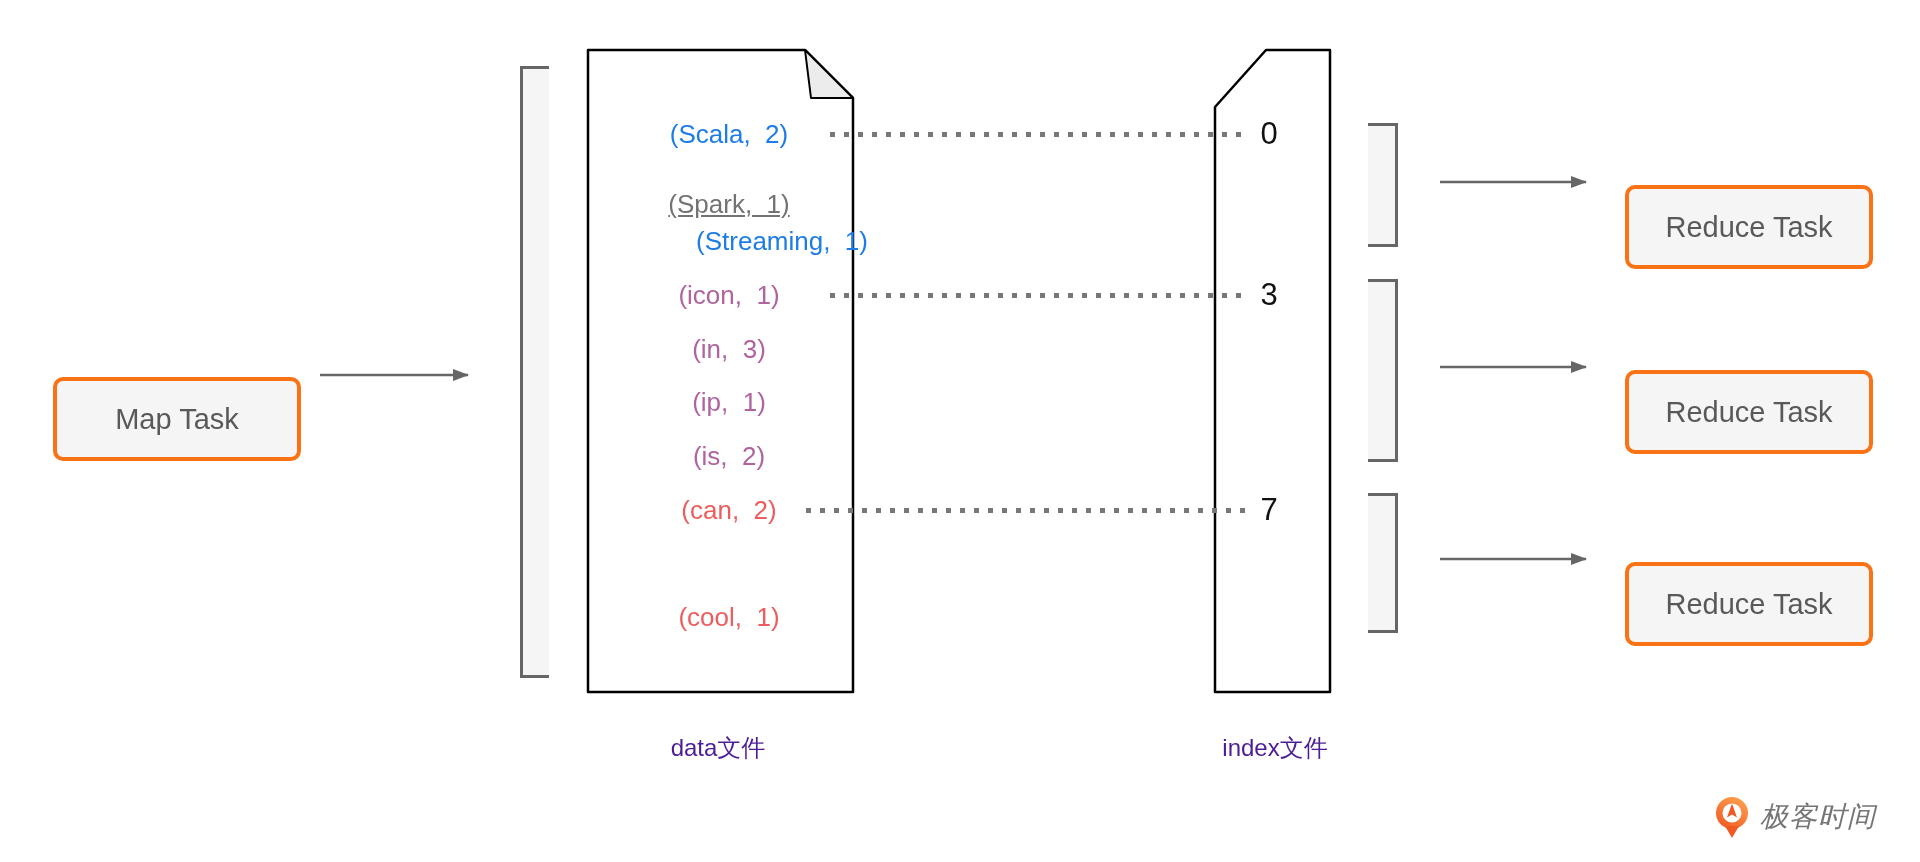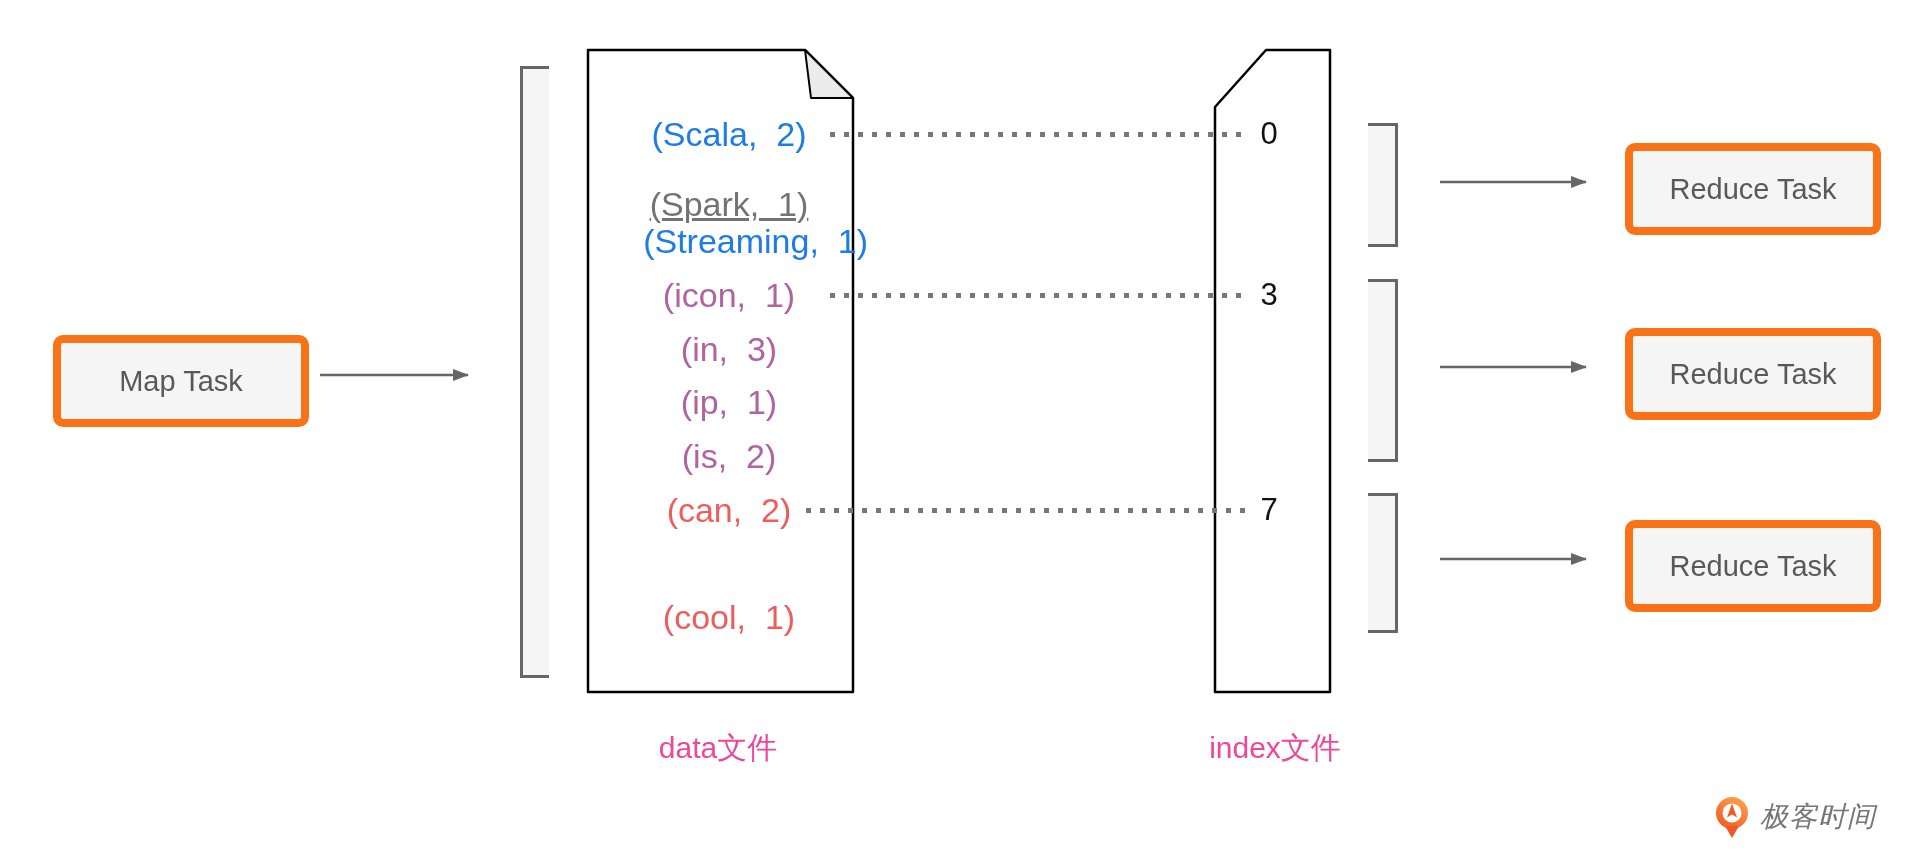--- a/index.html
+++ b/index.html
@@ -3,47 +3,47 @@
 <meta charset="utf-8">
 <style>
   html,body{margin:0;padding:0;background:#ffffff;}
   #stage{
     position:relative;width:1920px;height:862px;background:#ffffff;overflow:hidden;
     font-family:"Liberation Sans", sans-serif;
   }
   .abs{position:absolute;}
   .task-box{
     position:absolute;width:240px;height:76px;
-    background:#f5f5f5;border:8px solid #f97316;border-radius:10px;
+    background:#f5f5f5;border:4px solid #f97316;border-radius:10px;
     display:flex;align-items:center;justify-content:center;
-    font-size:29px;color:#595959;
+    font-size:29px;color:#595959;margin-top:42px;
   }
   .file-row{
     position:absolute;left:590px;width:278px;height:54px;line-height:54px;
-    text-align:center;font-size:34px;font-weight:500;white-space:pre;
+    text-align:center;font-size:26px;font-weight:500;white-space:pre;
   }
   .dotted{
     position:absolute;height:5px;
     background:repeating-linear-gradient(90deg,#777777 0 5px,transparent 5px 14px);
   }
   .bracket-left{
     position:absolute;left:520px;width:26px;background:#f5f5f5;
     border-left:3px solid #666;border-top:3px solid #666;border-bottom:3px solid #666;
   }
   .bracket-right{
     position:absolute;left:1368px;width:27px;background:#f5f5f5;
     border-right:3px solid #666;border-top:3px solid #666;border-bottom:3px solid #666;
   }
   .idx-num{
     position:absolute;left:1240px;width:58px;height:40px;line-height:40px;
     text-align:center;font-size:31px;color:#111;
   }
   .caption{
     position:absolute;height:40px;line-height:40px;text-align:center;
-    font-size:30px;color:#ec4899;
+    font-size:24px;color:#4c1d95;
   }
   .logo{
     position:absolute;left:1712px;top:794px;display:flex;align-items:center;gap:8px;
   }
   .logo-text{font-size:28px;color:#757575;font-weight:500;letter-spacing:1px;font-style:italic;}
   svg{display:block;}
 </style>
 </head>
 <body>
 

